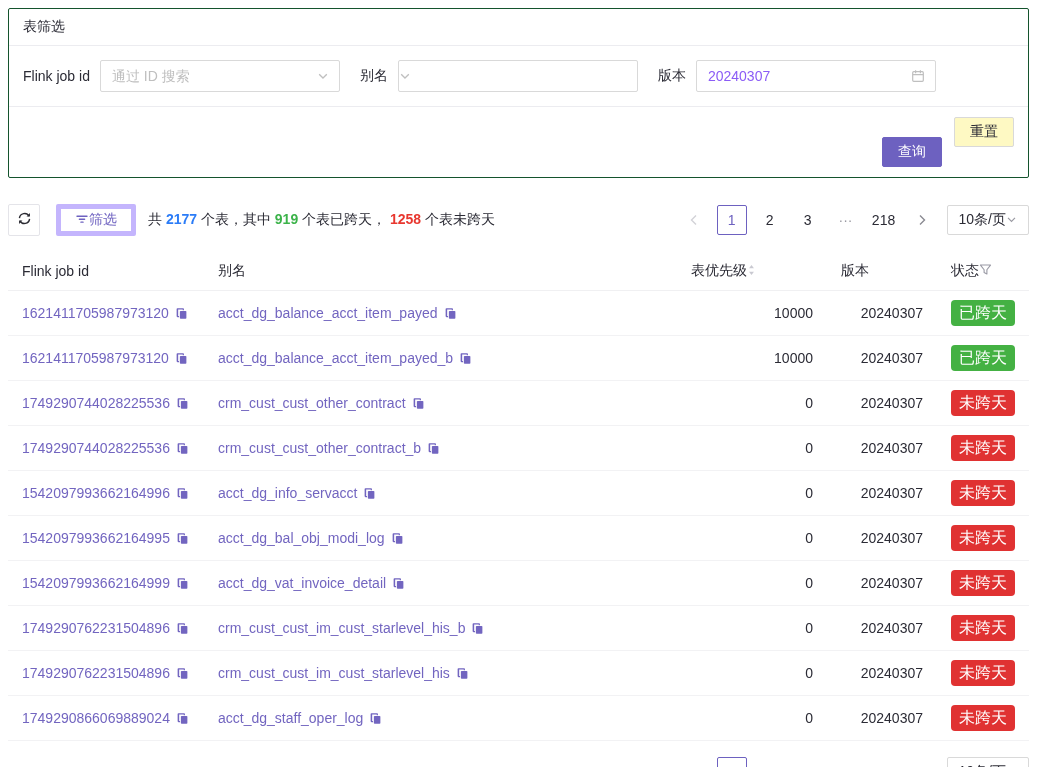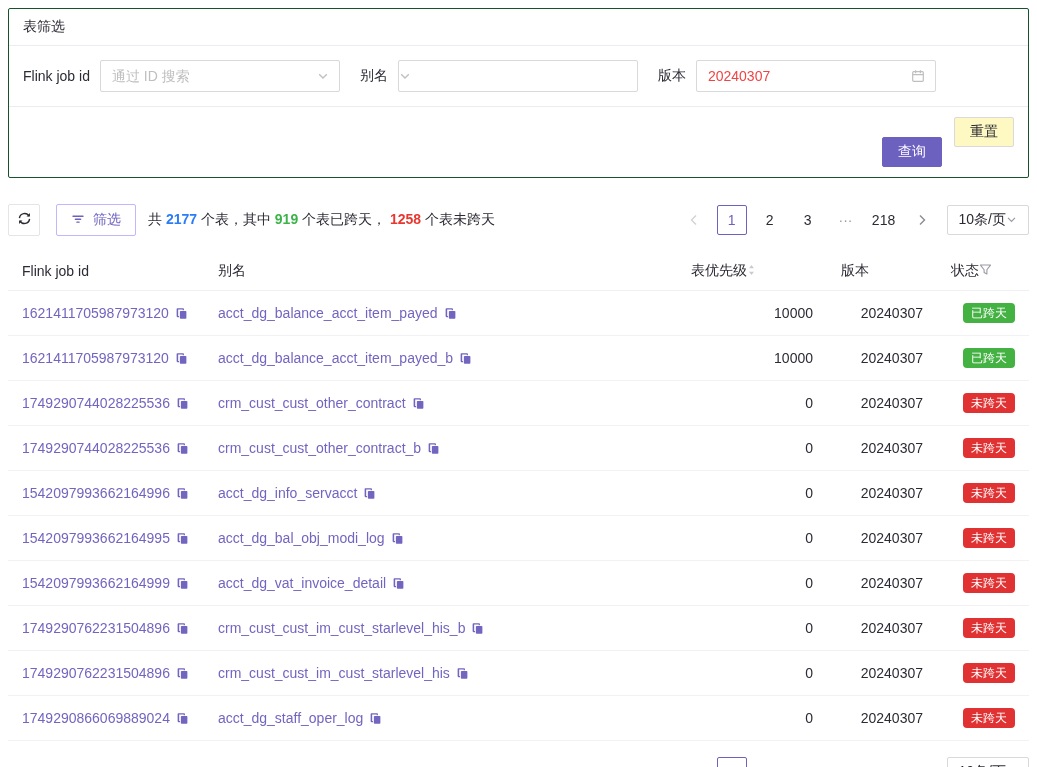--- a/index.html
+++ b/index.html
@@ -13,38 +13,38 @@
   
   .filter-card { border: 1px solid #14532d; border-radius: 2px; background: #fff; }
   .card-header { padding: 9px 14px; border-bottom: 1px solid #ececf0; font-weight: 500; }
   .card-body { display: flex; align-items: center; padding: 14px; }
   .field { display: flex; align-items: center; }
   .field + .field { margin-left: 20px; }
   .field-label { margin-right: 10px; white-space: nowrap; }
   .control { width: 240px; height: 32px; border: 1px solid #d9d9d9; border-radius: 2px;
              display: flex; align-items: center; background: #fff; }
   .ctrl-input { border: none; outline: none; flex: 1 1 auto; min-width: 0; padding: 0 11px;
-                font: inherit; color: #ef4444; background: transparent; }
+                font: inherit; color: #8b5cf6; background: transparent; }
   .ctrl-input::placeholder { color: #bfbfbf; }
   .ctrl-suffix { flex: 0 0 auto; margin-right: 10px; display: flex; align-items: center; }
   .card-footer { border-top: 1px solid #ececf0; padding: 10px 14px; display: flex;
                  justify-content: flex-end; }
   .btn { height: 30px; padding: 0 15px; border-radius: 2px; font: inherit; cursor: pointer;
          display: inline-flex; align-items: center; }
   .btn-primary { background: #6d61c0; border: 1px solid #6d61c0; color: #fff; margin-top: 20px; }
   .btn-default { background: #fef9c3; border: 1px solid #d9d9d9; color: #2b2b35; margin-left: 12px; font-family: Liberation Serif, serif; }
 
   
   .toolbar { margin-top: 26px; display: flex; align-items: center; }
   .icon-btn { width: 32px; height: 32px; border: 1px solid #e4e4e9; border-radius: 2px;
               background: #fff; display: flex; align-items: center; justify-content: center;
               cursor: pointer; }
   .filter-btn { margin-left: 16px; height: 32px; padding: 0 14px; background: #fff;
-                border: 1px solid #c4b5fd; border-radius: 2px; color: #6d61c0;
-                display: inline-flex; align-items: center; gap: 8px; font: inherit; cursor: pointer; }
+                border: 5px solid #c4b5fd; border-radius: 2px; color: #6d61c0;
+                display: inline-flex; align-items: center; font: inherit; cursor: pointer; }
   .summary { margin-left: 12px; white-space: nowrap; }
   .num { font-weight: 600; }
   .num-blue { color: #2b7cf7; }
   .num-green { color: #3cb34a; }
   .num-red { color: #e8372f; }
   .toolbar-right { margin-left: auto; }
 
   
   .paginator { display: flex; align-items: center; }
   .page-item { min-width: 30px; height: 30px; margin-left: 8px; display: flex; align-items: center;
@@ -68,21 +68,21 @@
   .col-id { width: 196px; }
   .col-priority { width: 150px; }
   .col-version { width: 110px; }
   .col-status { width: 92px; }
   .th-right, .td-right { text-align: right; }
   .td-priority { padding-right: 40px; }
   .th-inline { display: inline-flex; align-items: center; gap: 0; }
   .cell-link { color: #7265c0; cursor: pointer; }
   .copy-btn { display: inline-flex; vertical-align: -2px; margin-left: 6px; cursor: pointer; }
   .badge { display: inline-block; padding: 3px 8px; border-radius: 4px; color: #fff;
-           font-size: 12px; line-height: 1.2; }
+           font-size: 16px; line-height: 1.2; }
   .badge-success { background: #44b143; }
   .badge-error { background: #e03232; }
 
   .bottom-bar { display: flex; justify-content: flex-end; margin-top: 16px; }
 </style>
 </head>
 <body>
 
 <div class="page">
 

